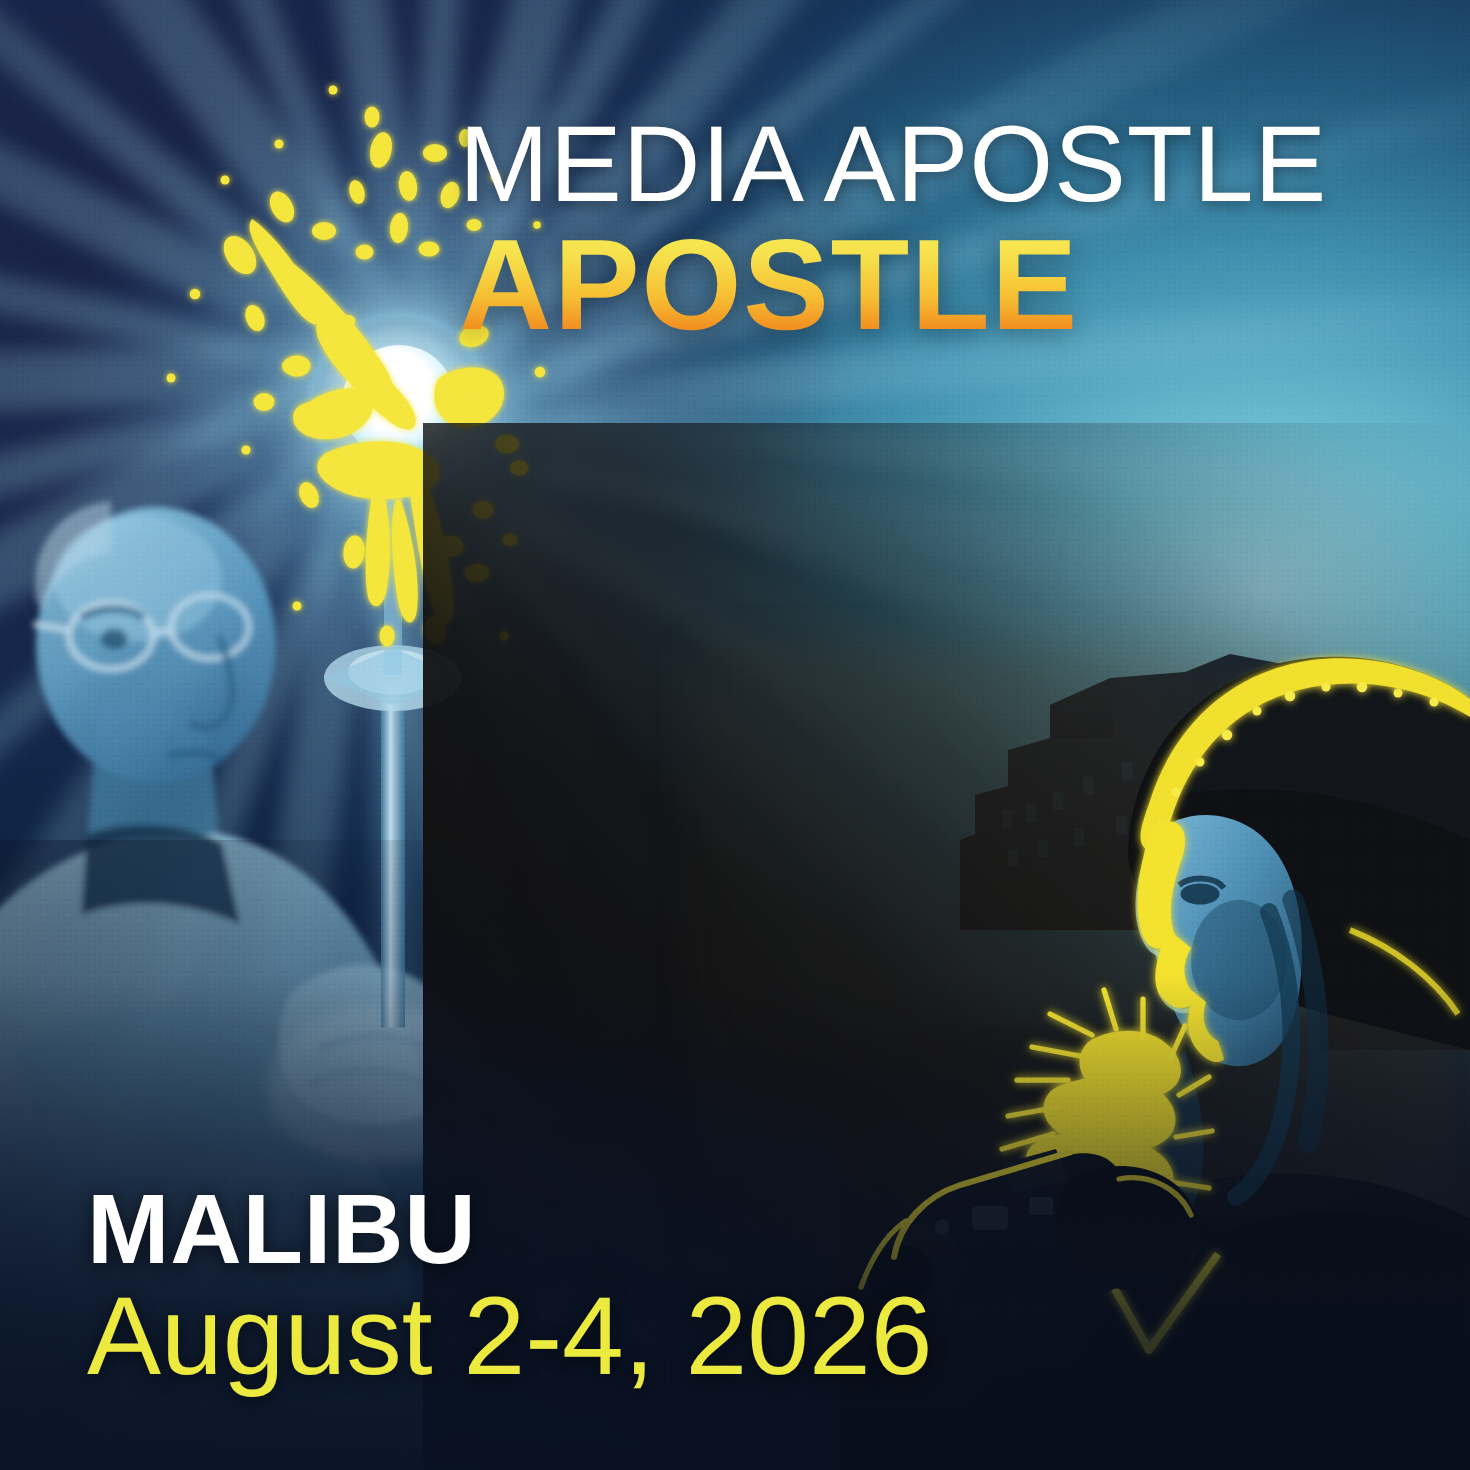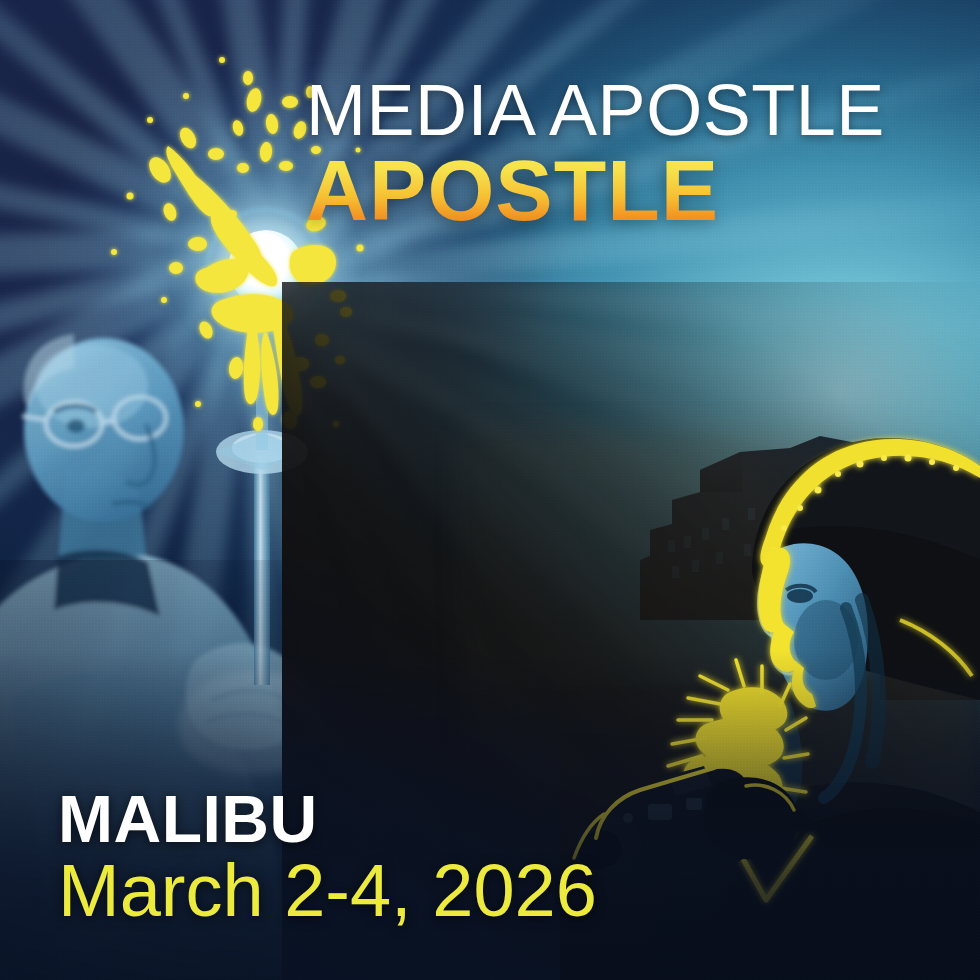--- a/index.html
+++ b/index.html
@@ -605,16 +605,16 @@
   <div class="left-fade"></div>
   <div class="grain"></div>
 
   <div class="title-block">
     <span class="title-line1">MEDIA APOSTLE</span>
     <span class="title-line2">APOSTLE</span>
   </div>
 
   <div class="footer-block">
     <span class="footer-city">MALIBU</span>
-    <span class="footer-dates">March 2-4, 2026</span>
+    <span class="footer-dates">August 2-4, 2026</span>
   </div>
 
 </div>
 
 </body></html>

